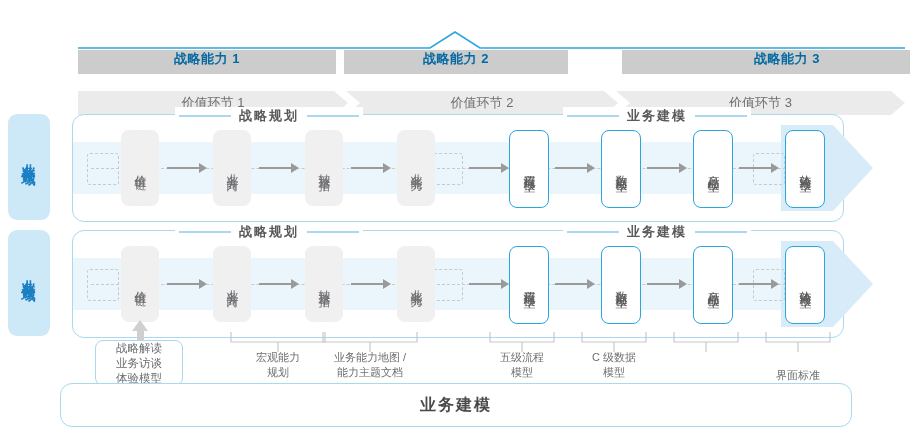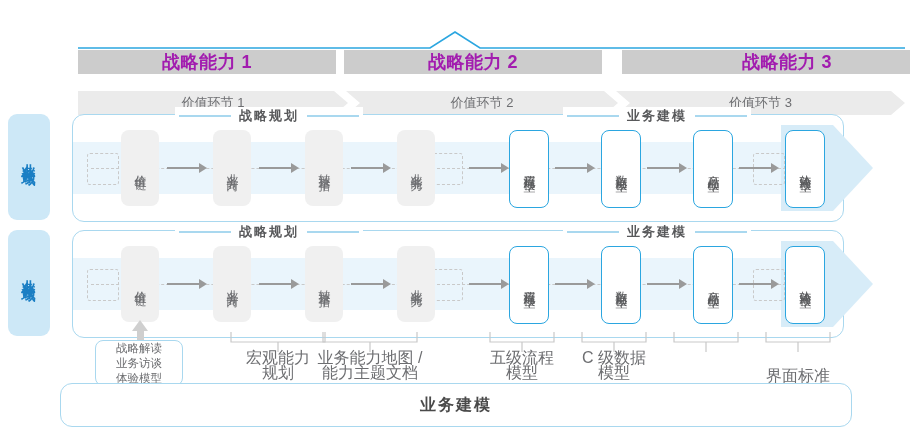--- a/index.html
+++ b/index.html
@@ -18,21 +18,21 @@
   }
   #title-row span{white-space:nowrap;}
 
   
   #top-bracket{position:absolute;left:0;top:30px;width:910px;height:22px;}
 
   
   .cap-bar{
     position:absolute;top:50px;height:24px;background:#cccccc;
     display:flex;align-items:flex-start;justify-content:center;
-    font-size:18px;font-weight:bold;color:#a21caf;letter-spacing:.5px;
+    font-size:13px;font-weight:bold;color:#0369a1;letter-spacing:.5px;
   }
   
   .val-bar{
     position:absolute;top:91px;height:24px;background:#ebebeb;
     display:flex;align-items:center;justify-content:center;
     font-size:13px;color:#6d6e71;
   }
   .val-bar.c1{clip-path:polygon(0 0, calc(100% - 14px) 0, 100% 50%, calc(100% - 14px) 100%, 0 100%);}
   .val-bar.cmid{clip-path:polygon(0 0, calc(100% - 14px) 0, 100% 50%, calc(100% - 14px) 100%, 0 100%, 14px 50%);}
 
@@ -91,21 +91,21 @@
   .arrow .head{
     position:absolute;top:0;width:0;height:0;
     border-top:5px solid transparent;border-bottom:5px solid transparent;
     border-left:8px solid #9a9a9a;
   }
   .dashline{position:absolute;height:0;border-top:1.3px dashed #c9c9c9;}
 
   
   .bracket{position:absolute;}
   .tool-label{
-    position:absolute;text-align:center;font-size:16px;line-height:15px;
+    position:absolute;text-align:center;font-size:11px;line-height:15px;
     color:#6d6e71;white-space:nowrap;
   }
   .tool-box{
     position:absolute;border:1.2px solid #a9d8ef;border-radius:8px;background:#fff;
     display:flex;flex-direction:column;align-items:center;justify-content:center;
     font-size:11.5px;line-height:15px;color:#6d6e71;
   }
   .up-arrow{
     position:absolute;width:0;height:0;
     border-left:8px solid transparent;border-right:8px solid transparent;
@@ -127,21 +127,21 @@
 <div id="title-row">
 </div>
 
 <svg id="top-bracket" viewBox="0 0 910 22" preserveAspectRatio="none">
   <path d="M78 18 L430 18 L455 2 L480 18 L905 18" fill="none" stroke="#2ba6e0" stroke-width="1.6"></path>
 </svg>
 
 <div class="cap-bar" style="left:78px;width:258px;">
   <span>战略能力 1</span>
 </div>
-<div class="cap-bar" style="left:344px;width:258px;">
+<div class="cap-bar" style="left:344px;width:224px;">
   <span>战略能力 2</span>
 </div>
 <div class="cap-bar" style="left:610px;width:330px;margin-left:12px;">
   <span>战略能力 3</span>
 </div>
 
 <div class="val-bar c1" style="left:78px;width:270px;">
   <span>价值环节 1</span>
 </div>
 <div class="val-bar cmid" style="left:346px;width:272px;">

